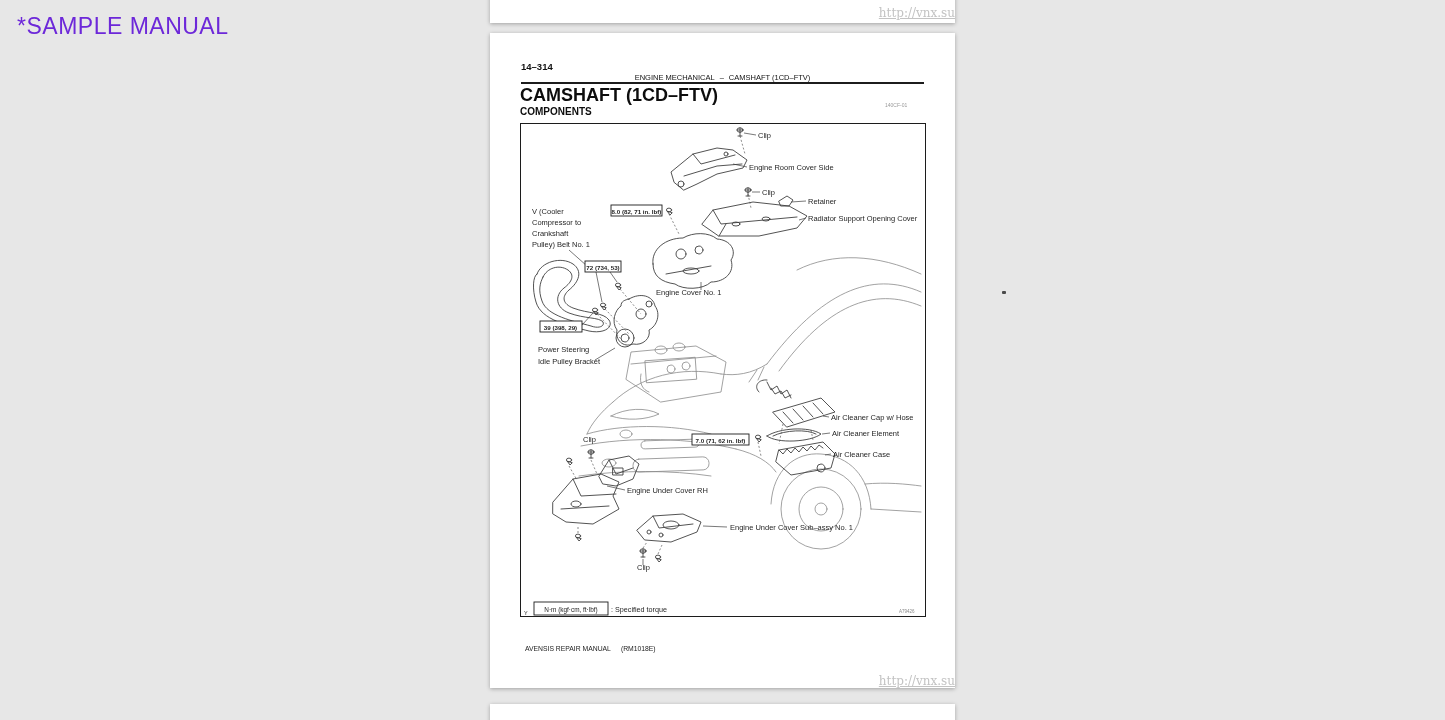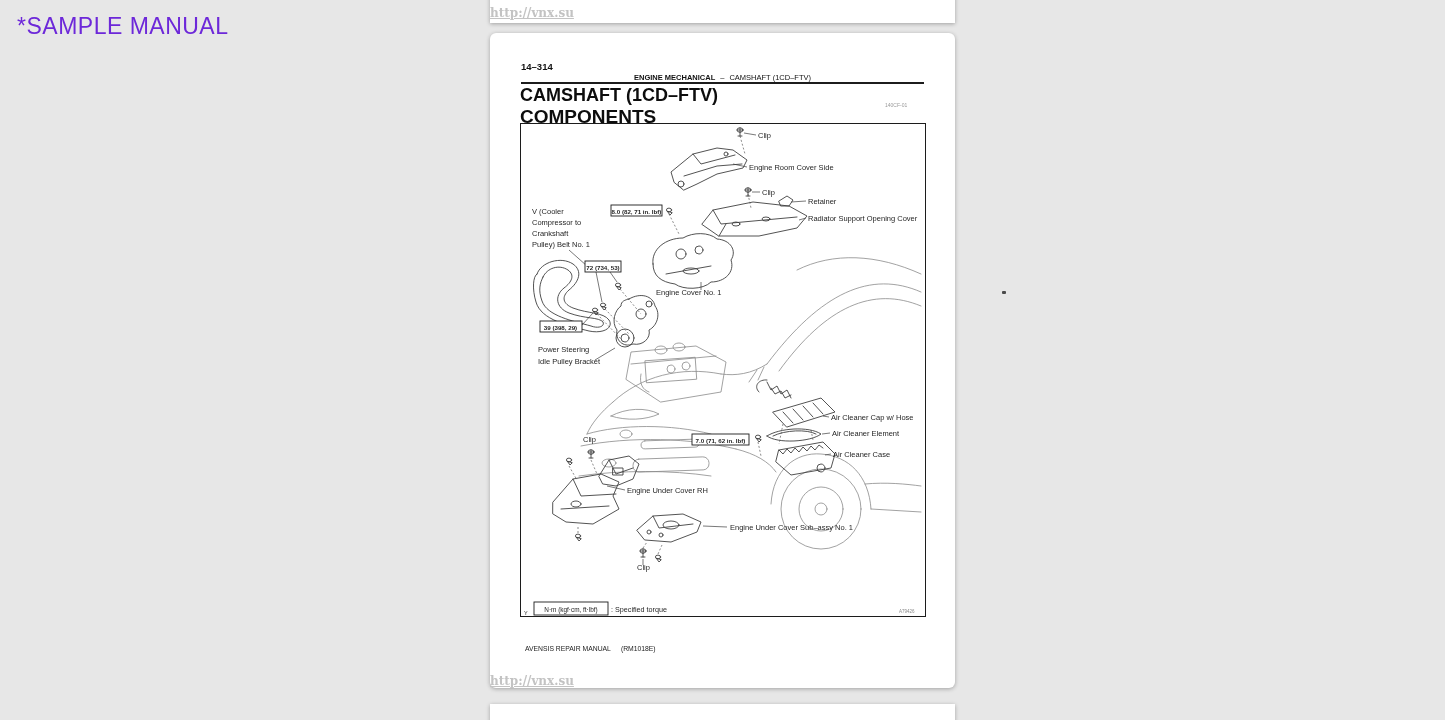--- a/index.html
+++ b/index.html
@@ -11,35 +11,35 @@
   .sample-label{
     position:absolute;left:17px;top:13px;
     font-size:23px;color:#6d28d9;letter-spacing:.5px;
   }
   .page{
     position:absolute;left:490px;width:465px;background:#fff;
     box-shadow:0 1px 4px rgba(0,0,0,.30);
   }
   .page-prev{top:-40px;height:63px;}
   .page-next{top:704px;height:60px;}
-  .page-main{top:33px;height:655px;border-radius:6px;}
+  .page-main{top:33px;height:655px;}
   .wm{
-    position:absolute;left:0;right:0;text-align:left;
-    font-family:"DejaVu Serif",serif;font-weight:bold;font-size:12px;
+    position:absolute;left:0;right:0;text-align:right;
+    font-family:"DejaVu Serif",serif;font-weight:normal;font-size:12px;
     color:#c3c3c3;text-decoration:underline;cursor:pointer;
   }
   .page-prev .wm{bottom:3px;}
   .page-main .wm{top:641px;}
   .pagenum{position:absolute;left:31px;top:28px;font-size:9.5px;font-weight:bold;color:#111;}
   .runhead{position:absolute;left:31px;top:40px;width:403px;text-align:center;font-size:7.5px;color:#111;white-space:nowrap;}
-  .runhead .sec{font-weight:bold;}
+  .runhead .sec{font-weight:normal;}
   .runhead .sep{margin:0 5px;}
   .rule{position:absolute;left:31px;top:49px;width:403px;height:2px;background:#1c1c1c;}
   .title{position:absolute;left:30px;top:52px;font-size:18px;font-weight:bold;color:#0d0d0d;}
-  .subtitle{position:absolute;left:30px;top:73px;font-size:19px;font-weight:bold;color:#0d0d0d;}
+  .subtitle{position:absolute;left:30px;top:73px;font-size:10px;font-weight:bold;color:#0d0d0d;}
   .revcode{position:absolute;left:395px;top:69px;font-size:5px;color:#9a9a9a;}
   .frame{position:absolute;left:30px;top:90px;width:404px;height:492px;border:1px solid #1c1c1c;text-align:center;}
   .frame svg{position:absolute;left:0;top:0;}
   .footer{position:absolute;left:35px;top:612px;font-size:6.8px;color:#222;}
   .footer .code{margin-left:10px;}
   .dot-artifact{position:absolute;left:1002px;top:291px;width:4px;height:3px;background:#4a4a4a;border-radius:1px;}
   
   svg .part{stroke:#3f3f3f;stroke-width:.9;fill:none;stroke-linejoin:round;stroke-linecap:round;}
   svg .car{stroke:#8a8a8a;stroke-width:.8;fill:none;stroke-linejoin:round;stroke-linecap:round;}
   svg .lead{stroke:#3f3f3f;stroke-width:.7;fill:none;}

